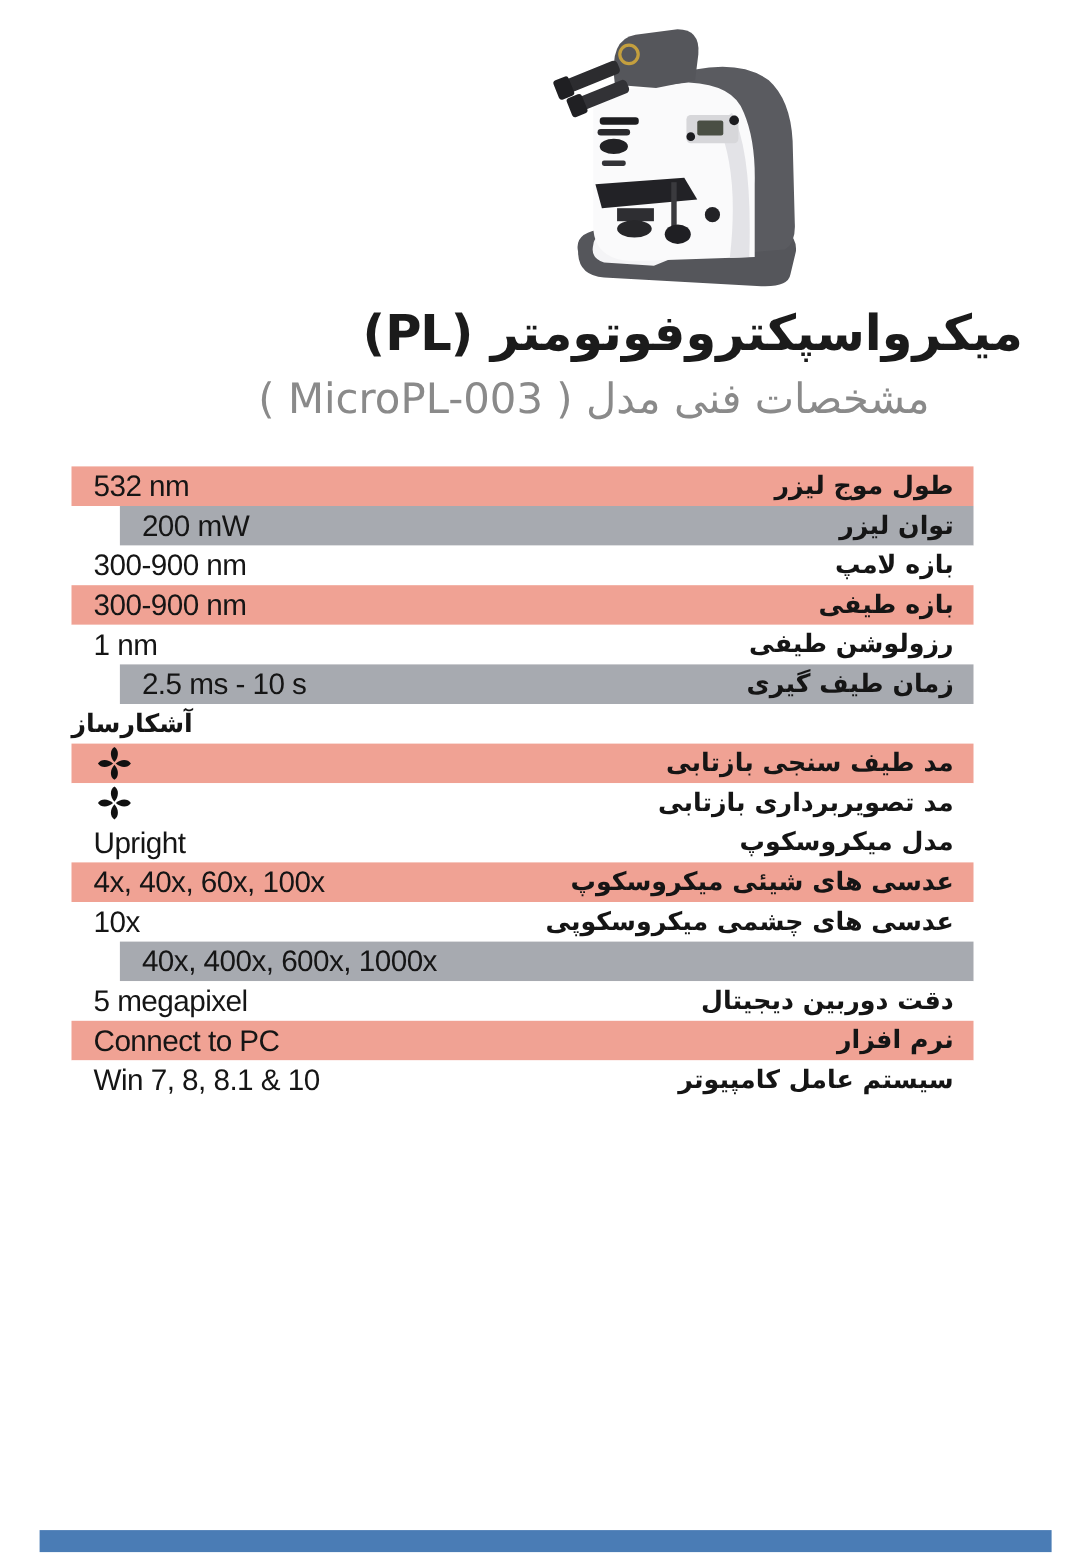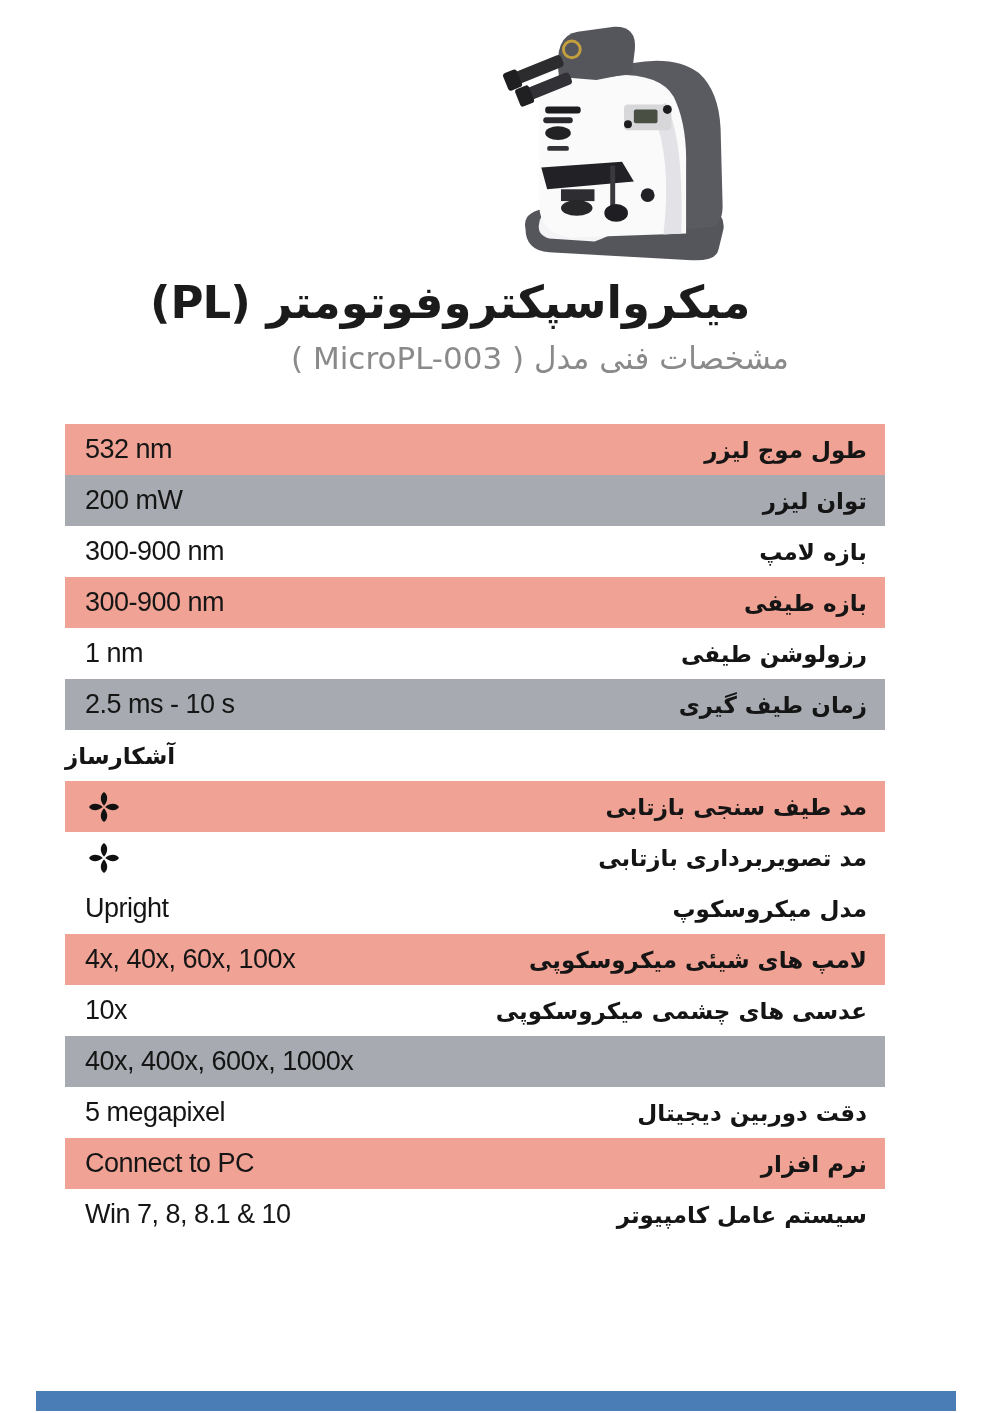--- a/index.html
+++ b/index.html
@@ -2,31 +2,31 @@
 <html><head>
 <meta charset="utf-8">
 <style>
   html,body{margin:0;padding:0;}
   body{
     width:992px;height:1413px;position:relative;background:#ffffff;
     font-family:"DejaVu Sans","Liberation Sans",sans-serif;overflow:hidden;
   }
   .microscope{position:absolute;left:478px;top:8px;width:296px;height:266px;}
   .title{
-    position:absolute;top:276px;left:150px;width:780px;text-align:left;
+    position:absolute;top:276px;left:150px;width:780px;text-align:right;
     direction:rtl;font-size:45px;font-weight:bold;color:#1b1b1b;letter-spacing:-1px;
   }
   .subtitle{
     position:absolute;top:340px;left:150px;width:780px;text-align:center;
-    direction:rtl;font-size:31px;color:#8a8a8a;
+    direction:rtl;font-size:38px;color:#8a8a8a;
   }
   .spec-table{position:absolute;top:424px;left:65px;width:820px;}
-  .row{height:51px;display:flex;align-items:stretch;}
+  .row{height:36px;display:flex;align-items:stretch;}
   .bg-salmon{background:var(--salmon);}
-  .bg-gray{background:var(--gray);}
+  .bg-gray{background:var(--gray);margin-left:44px;}
   .bg-white{background:#ffffff;}
   .val{
     flex:1;display:flex;align-items:center;padding-left:20px;
     font-size:27px;color:#151515;letter-spacing:-0.5px;
     font-family:"Liberation Sans","DejaVu Sans",sans-serif;
   }
   .lab{
     display:flex;align-items:center;justify-content:flex-end;padding-right:18px;
     direction:rtl;font-size:23px;font-weight:bold;color:#151515;
   }
@@ -138,21 +138,21 @@
   </svg>
       </div>
       <div class="lab">مد  تصویربرداری بازتابی</div>
     </div>
     <div class="row bg-white">
       <div class="val">Upright</div>
       <div class="lab">مدل میکروسکوپ</div>
     </div>
     <div class="row bg-salmon">
       <div class="val">4x, 40x, 60x, 100x</div>
-      <div class="lab">لامپ های شیئی میکروسکوپی</div>
+      <div class="lab">عدسی های شیئی میکروسکوپ</div>
     </div>
     <div class="row bg-white">
       <div class="val">10x</div>
       <div class="lab">عدسی های چشمی میکروسکوپی</div>
     </div>
     <div class="row bg-gray">
       <div class="val">40x, 400x, 600x, 1000x</div>
     </div>
     <div class="row bg-white">
       <div class="val">5 megapixel</div>

